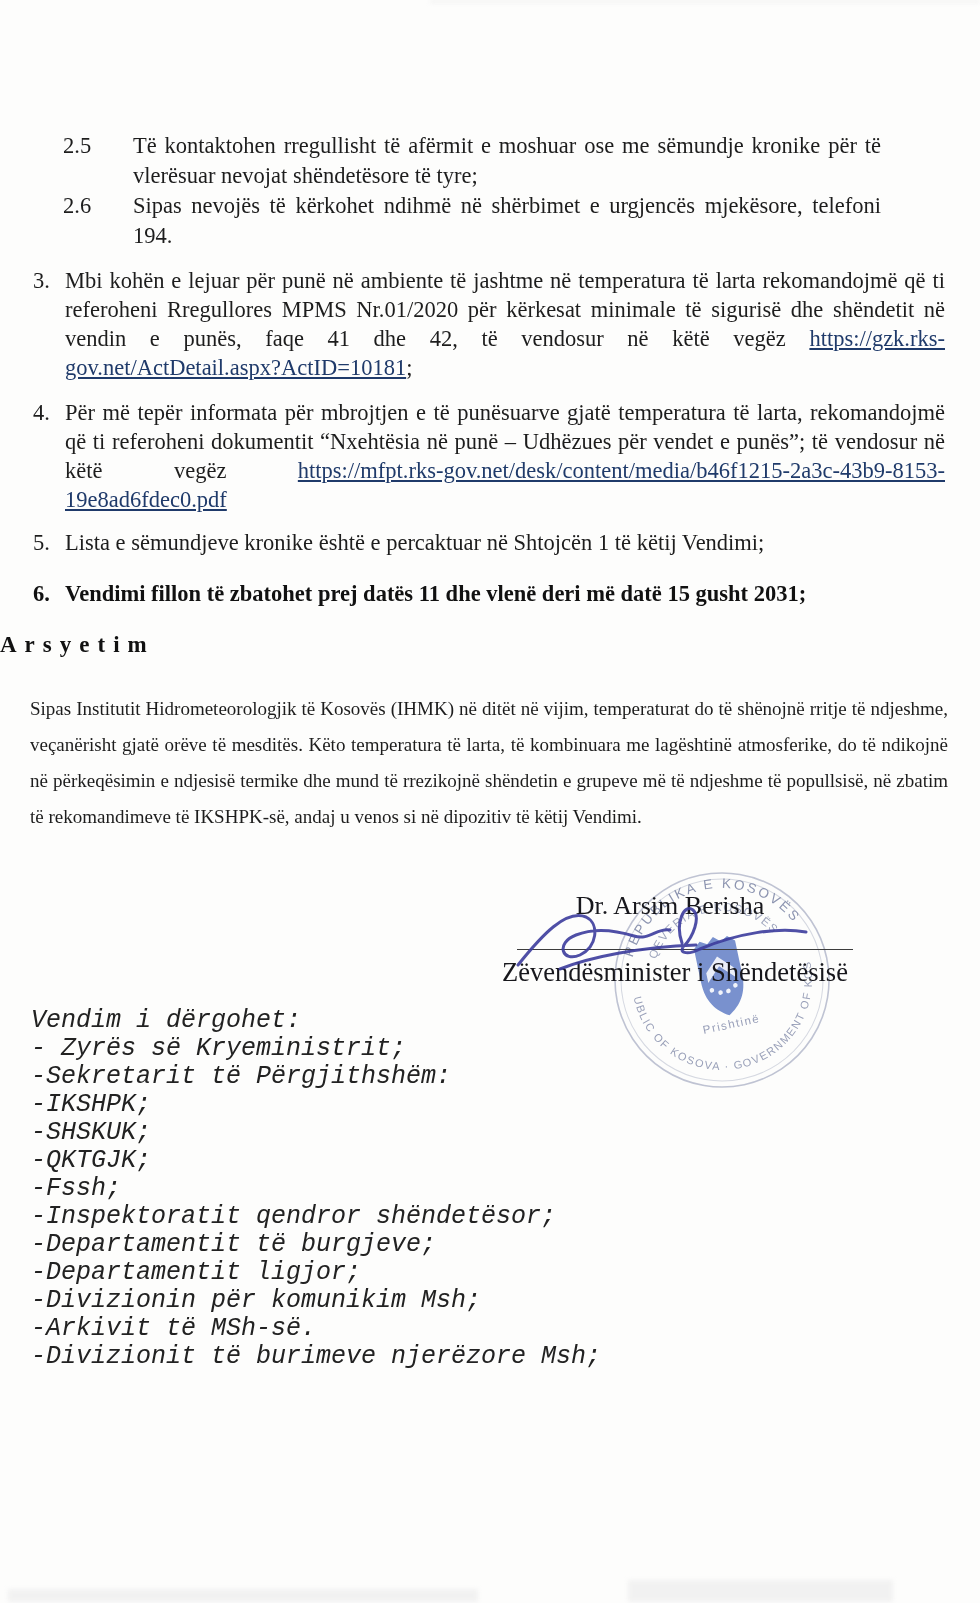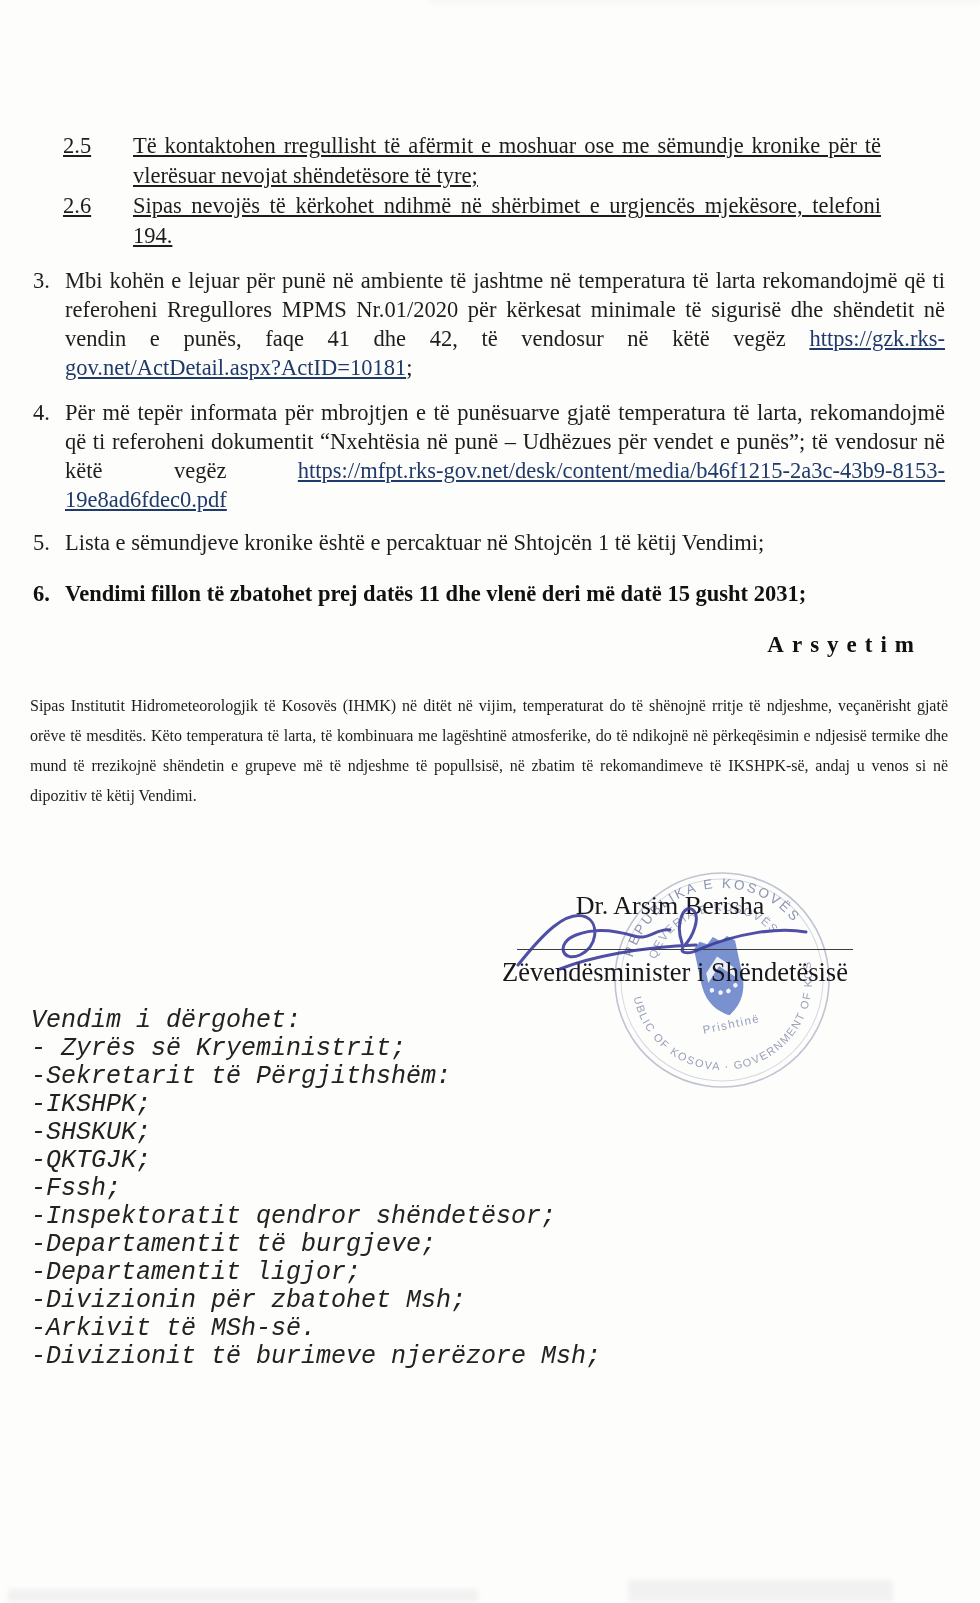--- a/index.html
+++ b/index.html
@@ -4,39 +4,39 @@
 <style>
   html,body{margin:0;padding:0;background:#ffffff;}
   .page{
     position:relative; width:980px; height:1603px;
     background:#fdfdfc;
     font-family:"Liberation Serif", serif;
     color:#1d1d1d;
     overflow:hidden;
   }
   
-  .subitems{position:absolute; left:63px; top:131px; width:818px;text-decoration:underline;}
+  .subitems{position:absolute; left:63px; top:131px; width:818px;}
   .subitem{display:grid; grid-template-columns:70px 1fr; font-size:22.5px; line-height:30px; text-align:justify;}
   .subitem + .subitem{margin-top:0;}
   
   .item{position:absolute; display:grid; grid-template-columns:32px 1fr; font-size:22.5px; line-height:29px; text-align:justify;}
   .item .txt{min-width:0;}
   .item3{left:33px; top:266px; width:912px;}
   .item4{left:33px; top:398px; width:912px;}
   .item5{left:33px; top:528px; width:912px;}
   .item6{left:33px; top:579px; width:912px; font-weight:700; color:#111;}
   a.doclink{color:#1f3a6a; text-decoration:underline; overflow-wrap:anywhere;}
   
   .jheading{
-    position:absolute; left:0; top:632px; width:922px; text-align:right;
+    position:absolute; left:0; top:632px; width:922px; text-align:left;
     font-weight:700; font-size:23px; letter-spacing:8px; color:#111;
   }
   .jpara{
     position:absolute; left:30px; top:691px; width:918px;
-    font-size:16px; line-height:30px; text-align:justify;
+    font-size:19px; line-height:36px; text-align:justify;
   }
   
   .sig-name{
     position:absolute; left:500px; top:891px; width:340px; text-align:center;
     font-weight:400; font-size:26px; color:#17171c; z-index:4;
   }
   .sig-line{
     position:absolute; left:517px; top:949px; width:336px; height:0;
     border-top:1.6px solid #3c3c3c; z-index:3;
   }
@@ -141,21 +141,21 @@
     <div class="row">Vendim i dërgohet:</div>
     <div class="row">- Zyrës së Kryeministrit;</div>
     <div class="row">-Sekretarit të Përgjithshëm:</div>
     <div class="row">-IKSHPK;</div>
     <div class="row">-SHSKUK;</div>
     <div class="row">-QKTGJK;</div>
     <div class="row">-Fssh;</div>
     <div class="row">-Inspektoratit qendror shëndetësor;</div>
     <div class="row">-Departamentit të burgjeve;</div>
     <div class="row">-Departamentit ligjor;</div>
-    <div class="row">-Divizionin për zbatohet Msh;</div>
+    <div class="row">-Divizionin për komunikim Msh;</div>
     <div class="row">-Arkivit të MSh-së.</div>
     <div class="row">-Divizionit të burimeve njerëzore Msh;</div>
   </div>
 
   <div class="artifact art-top"></div>
   <div class="artifact art-bottom-left"></div>
   <div class="artifact art-bottom-mid"></div>
 
 </div>
 

